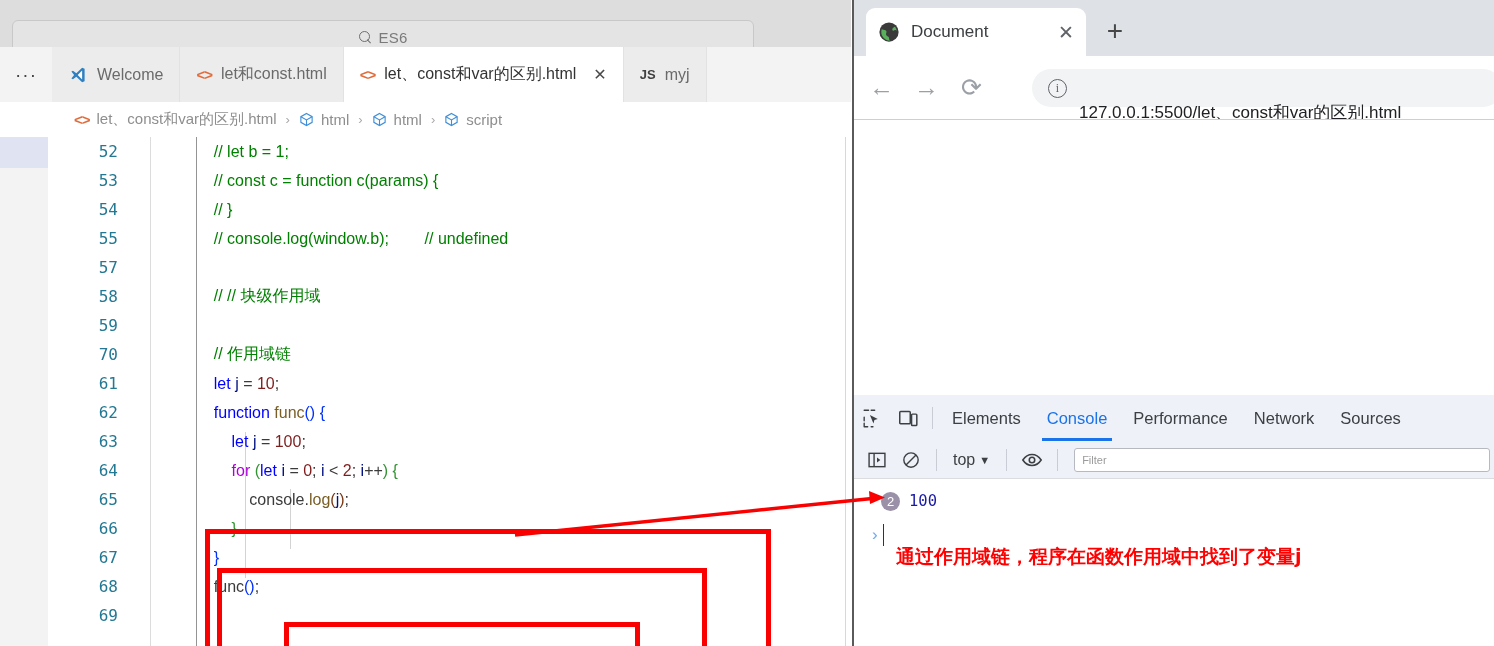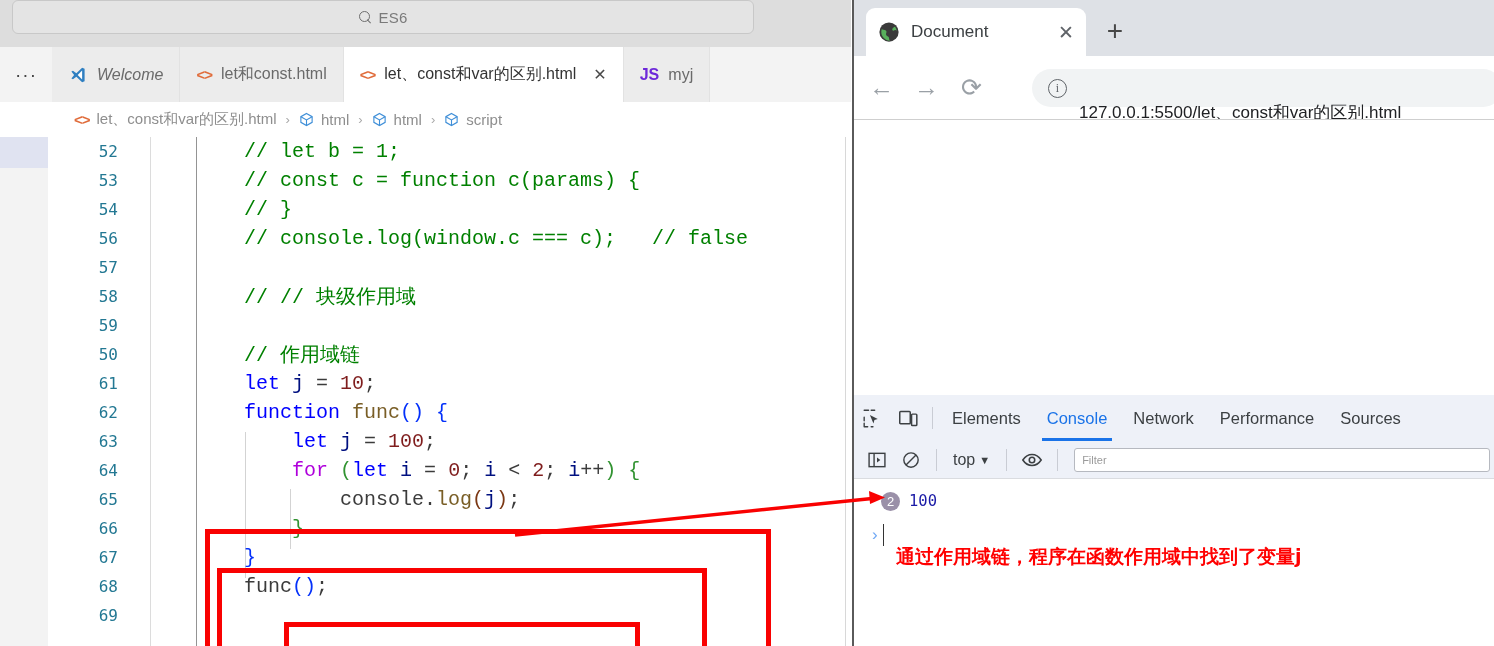--- a/index.html
+++ b/index.html
@@ -9,62 +9,62 @@
     background:#ffffff;
     position:relative;
     -webkit-font-smoothing:antialiased;
   }
   .root{position:absolute;inset:0;}
 
   
   #vscode{position:absolute;left:0;top:0;width:851px;height:646px;background:#ffffff;overflow:hidden;}
   #vscode-titlebar{position:absolute;left:0;top:0;width:851px;height:47px;background:#dddddd;}
   #quickbar{
-    position:absolute;left:12px;top:0;width:740px;height:32px;
+    position:absolute;left:12px;top:20px;width:740px;height:32px;
     background:#e4e4e4;border:1px solid #c8c8c8;border-radius:6px;
     display:flex;align-items:center;justify-content:center;gap:7px;
   }
   #quickbar .qtext{font-size:15px;color:#7a7a7a;letter-spacing:.2px;}
   .mag{width:13px;height:13px;position:relative;display:inline-block;}
   .mag::before{content:"";position:absolute;left:0;top:0;width:9px;height:9px;border:1.4px solid #6e6e6e;border-radius:50%;}
   .mag::after{content:"";position:absolute;left:8px;top:8px;width:5px;height:1.4px;background:#6e6e6e;transform:rotate(45deg);transform-origin:left center;}
 
   
   #tabstrip{position:absolute;left:0;top:47px;width:851px;height:55px;background:#f3f3f3;display:flex;align-items:stretch;}
   #ellipsis{width:52px;display:flex;align-items:center;justify-content:center;color:#444;font-size:19px;letter-spacing:1px;}
   .tab{
     display:flex;align-items:center;gap:9px;padding:0 16px;
     background:#ececec;border-right:1px solid #e2e2e2;
     font-size:16px;color:#6a6a6a;white-space:nowrap;position:relative;
   }
   .tab.active{background:#ffffff;color:#333;}
-  .tab.italic .tlabel{font-style:italic;}
+  .tab.italic .tlabel{}
   .tab .close{margin-left:8px;font-size:16px;color:#4a4a4a;line-height:1;}
   .ico-html{color:#e06c3b;font-size:15px;font-weight:bold;letter-spacing:-1px;}
-  .ico-js{color:#6d28d9;font-size:16px;font-weight:bold;}
+  .ico-js{color:#404040;font-size:13px;font-weight:bold;}
   .vsicon{width:20px;height:18px;display:inline-block;}
 
   
   #breadcrumb{position:absolute;left:0;top:102px;width:851px;height:35px;background:#ffffff;display:flex;align-items:center;padding-left:74px;box-sizing:border-box;gap:7px;font-size:15px;color:#8e8e8e;white-space:nowrap;}
   #breadcrumb .sep{color:#a9a9a9;font-size:13px;margin:0 2px;}
   .cube{display:inline-block;width:15px;height:15px;vertical-align:-3px;}
 
   
   #editor{position:absolute;left:0;top:137px;width:851px;height:509px;background:#ffffff;overflow:hidden;}
   #actbar{position:absolute;left:0;top:0;width:48px;height:509px;background:#f3f3f3;}
   #actbar .hl{position:absolute;left:0;top:0;width:48px;height:31px;background:#e0e3f1;}
   #gutterline1{position:absolute;left:150px;top:0;width:1px;height:509px;background:#dcdcdc;}
   #gutterline2{position:absolute;left:196px;top:0;width:1px;height:509px;background:#949494;}
   #minimapEdge{position:absolute;left:845px;top:0;width:1px;height:509px;background:#d8d8d8;}
 
   .coderows{position:absolute;left:0;top:0;width:851px;}
   .crow{height:29px;display:flex;align-items:center;}
   .lno{width:130px;text-align:right;padding-right:12px;box-sizing:border-box;
        font-family:"DejaVu Sans Mono", monospace;font-size:16px;color:#237893;}
-  .ctext{padding-left:66px;font-family:Liberation Mono, monospace;font-size:20px;white-space:pre;color:#000;}
+  .ctext{padding-left:66px;font-family:Liberation Sans, sans-serif;font-size:16px;white-space:pre;color:#000;}
   .cm{color:#008000;}
   .kw{color:#0000ff;}
   .kw2{color:#af00db;}
   .fn{color:#795e26;}
   .num{color:#7f1d1d;}
   .vr{color:#001080;}
   .pn{color:#3b3b3b;}
   .br1{color:#0431fa;}
   .br2{color:#319331;}
   .br3{color:#7b3814;}
@@ -210,37 +210,37 @@
           </div>
           <div class="crow">
             <div class="lno">53</div>
             <div class="ctext"><span class="cm">    // const c = function c(params) {</span></div>
           </div>
           <div class="crow">
             <div class="lno">54</div>
             <div class="ctext"><span class="cm">    // }</span></div>
           </div>
           <div class="crow">
-            <div class="lno">56</div>
-            <div class="ctext"><span class="cm">    // console.log(window.c === c);   // false</span></div>
+            <div class="lno">55</div>
+            <div class="ctext"><span class="cm">    // console.log(window.b);        // undefined</span></div>
           </div>
           <div class="crow">
             <div class="lno">57</div>
             <div class="ctext"><span class="cm"></span></div>
           </div>
           <div class="crow">
             <div class="lno">58</div>
             <div class="ctext"><span class="cm">    // // 块级作用域</span></div>
           </div>
           <div class="crow">
             <div class="lno">59</div>
             <div class="ctext"><span class="cm"></span></div>
           </div>
           <div class="crow">
-            <div class="lno">50</div>
+            <div class="lno">70</div>
             <div class="ctext"><span class="cm">    // 作用域链</span></div>
           </div>
           <div class="crow">
             <div class="lno">61</div>
             <div class="ctext"><span class="pn">    </span><span class="kw">let</span><span class="pn"> </span><span class="vr">j</span><span class="pn"> = </span><span class="num">10</span><span class="pn">;</span></div>
           </div>
           <div class="crow">
             <div class="lno">62</div>
             <div class="ctext"><span class="pn">    </span><span class="kw">function</span><span class="pn"> </span><span class="fn">func</span><span class="br1">(</span><span class="br1">)</span><span class="pn"> </span><span class="br1">{</span></div>
           </div>
@@ -318,22 +318,22 @@
         </span>
         <span class="dtico">
           <svg viewBox="0 0 24 24" width="21" height="21">
             <rect x="2" y="4" width="12" height="14" rx="1" fill="none" stroke="#3c4043" stroke-width="1.7"></rect>
             <rect x="15.5" y="7" width="6" height="13" rx="1" fill="none" stroke="#3c4043" stroke-width="1.7"></rect>
           </svg>
         </span>
         <span class="dtdiv"></span>
         <span class="dttab">Elements</span>
         <span class="dttab sel">Console</span>
+        <span class="dttab">Performance</span>
         <span class="dttab">Network</span>
-        <span class="dttab">Performance</span>
         <span class="dttab">Sources</span>
       </div>
 
       <div id="dt-toolbar">
         <span class="tbico">
           <svg viewBox="0 0 24 24" width="20" height="20">
             <rect x="2.5" y="4" width="19" height="16" fill="none" stroke="#3c4043" stroke-width="1.7"></rect>
             <line x1="8.5" y1="4" x2="8.5" y2="20" stroke="#3c4043" stroke-width="1.7"></line>
             <path d="M12 9l4 3-4 3z" fill="#3c4043"></path>
           </svg>

